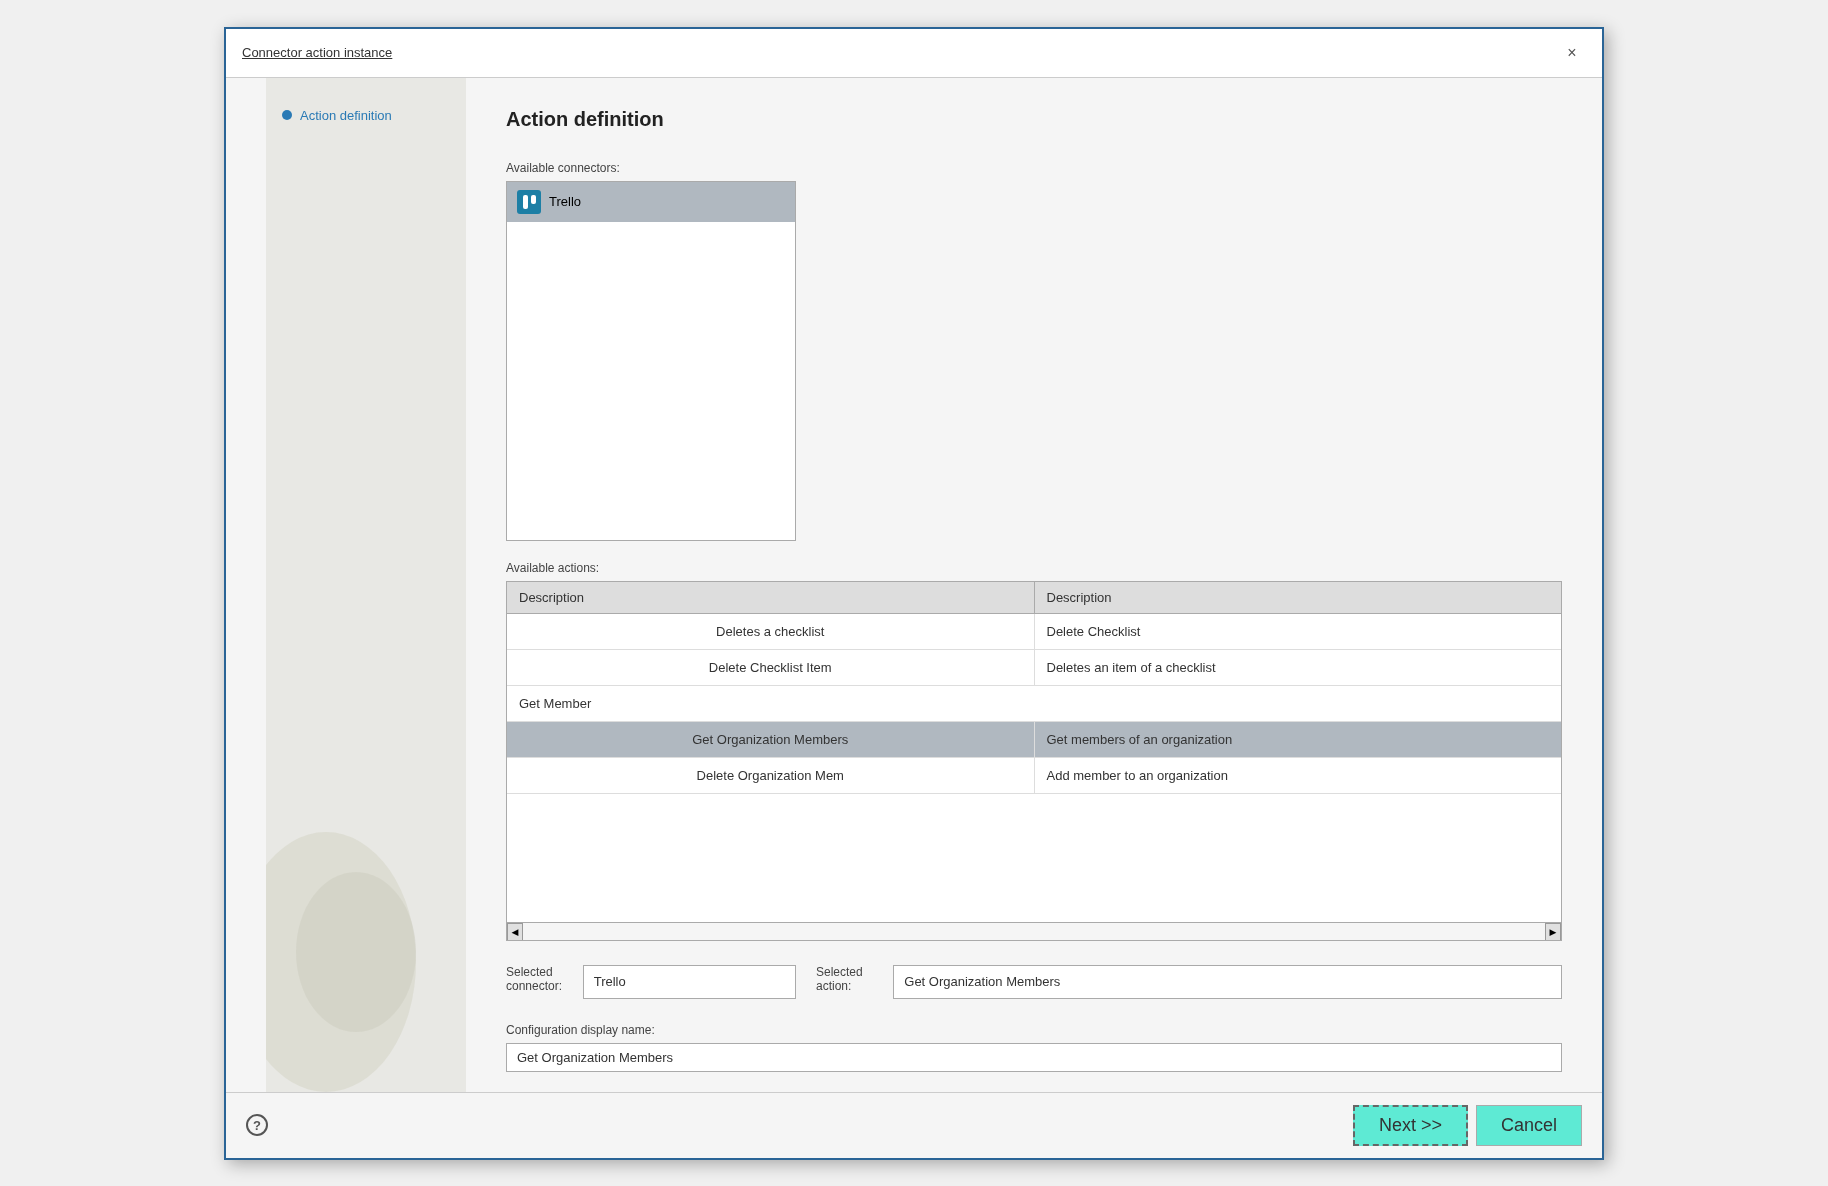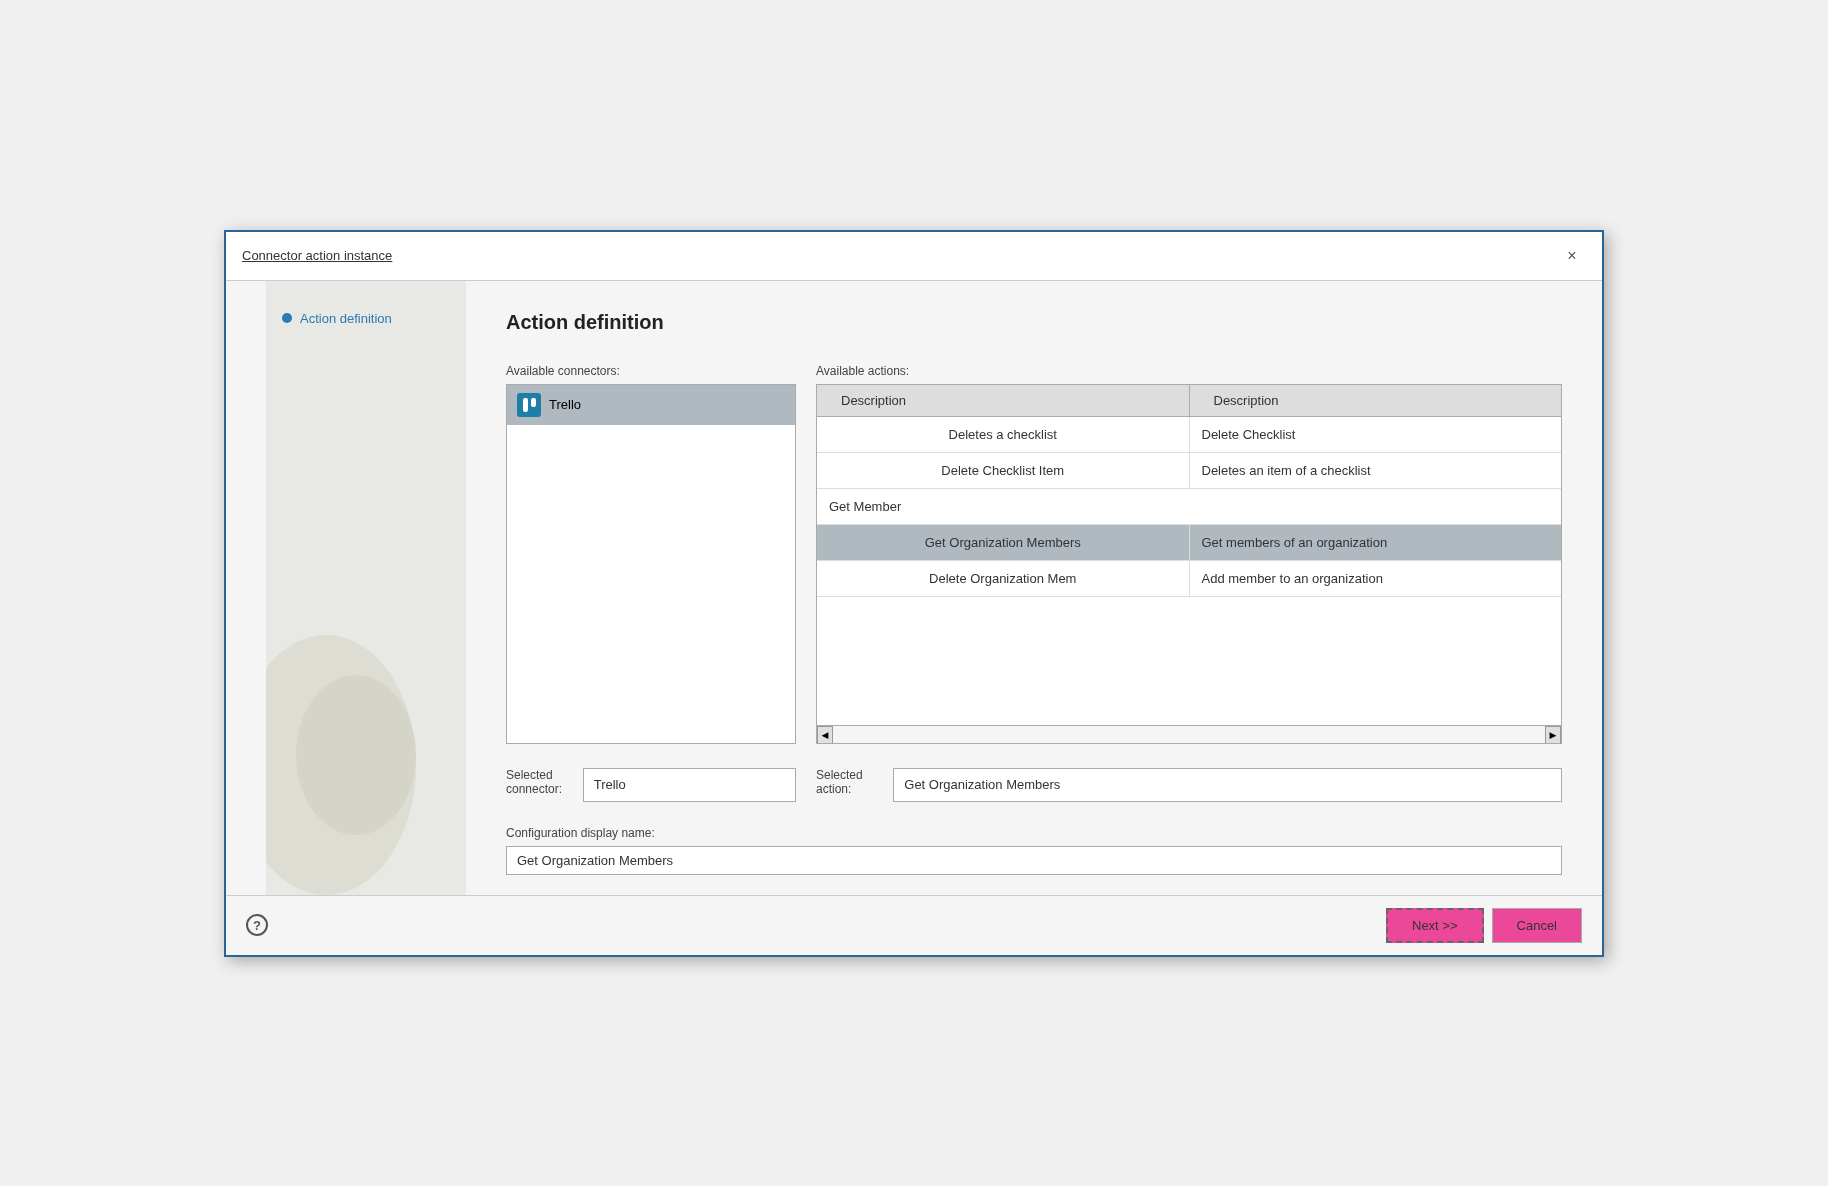--- a/index.html
+++ b/index.html
@@ -107,20 +107,21 @@
     }
     .page-title {
       font-size: 20px;
       font-weight: bold;
       color: #222;
       margin-bottom: 10px;
     }
     .two-col {
       display: flex;
       gap: 20px;
+      flex-direction: column;
     }
     .col-left {
       width: 290px;
       flex-shrink: 0;
     }
     .col-right {
       flex: 1;
     }
     .section-label {
       font-size: 12px;
@@ -170,21 +171,21 @@
       flex-direction: column;
       position: relative;
     }
     .table-header {
       display: flex;
       background: #ddd;
       border-bottom: 1px solid #aaa;
       flex-shrink: 0;
     }
     .table-header-cell {
-      padding: 8px 24px;
+      padding: 8px 12px;
       font-size: 13px;
       color: #333;
       flex: 1;
       border-right: 1px solid #aaa;
     }
     .table-header-cell:last-child { border-right: none; }
     .table-body {
       overflow-y: auto;
       flex: 1;
     }
@@ -278,22 +279,22 @@
       color: #555;
       cursor: pointer;
     }
     .footer-buttons {
       display: flex;
       gap: 8px;
     }
     .btn {
       padding: 8px 24px;
       border: 1px solid #aaa;
-      background: #ec4899;
-      font-size: 13px;
+      background: #5eead4;
+      font-size: 18px;
       cursor: pointer;
       color: #333;
     }
     .btn-primary {
       border: 2px dashed #666;
     }
   </style>
 </head>
 <body>
 

